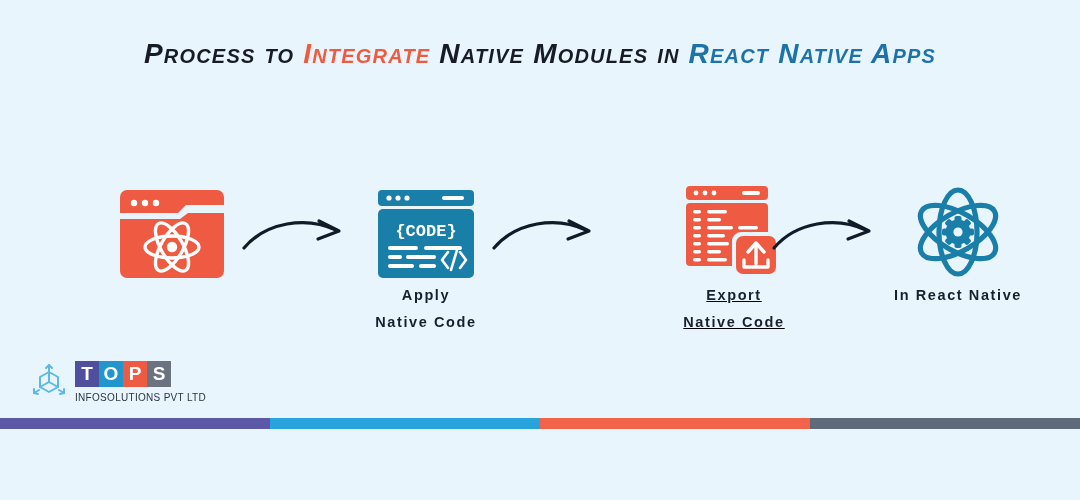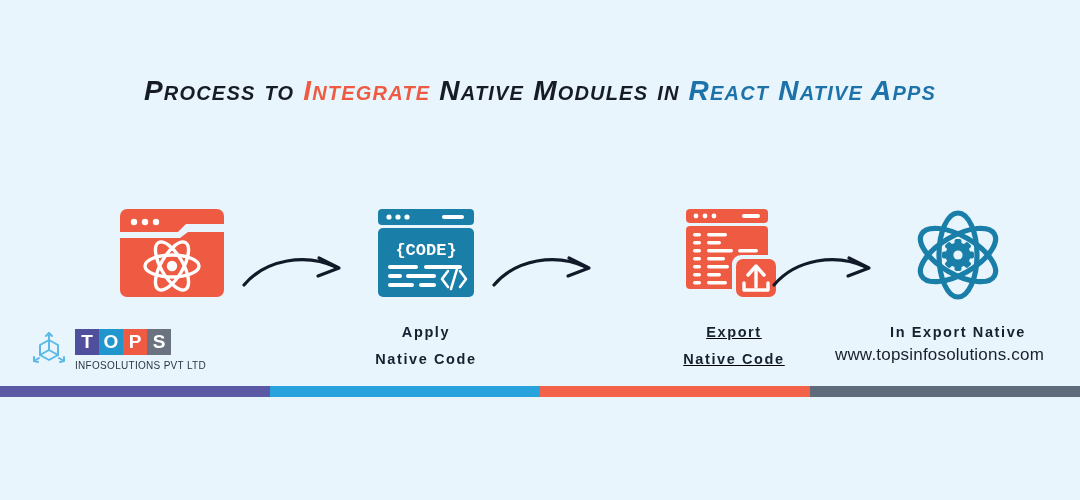--- a/index.html
+++ b/index.html
@@ -9,24 +9,23 @@
   body {
     width: 1080px;
     height: 500px;
     overflow: hidden;
     background: #e8f5fd;
     font-family: "Liberation Sans", sans-serif;
   }
   .canvas {
     position: relative;
     width: 1080px;
-    height: 360px;
+    height: 429px;
     background: #e8f5fd;
     box-sizing: border-box;
-    margin-top: 37px;
   }
 
   
   .title {
     position: absolute;
     top: 38px;
     left: 0;
     width: 1080px;
     text-align: center;
     font-family: "Liberation Sans", sans-serif;
@@ -57,21 +56,21 @@
     text-align: center;
   }
   .step-1 { left: 32px; }
   .step-2 { left: 286px; }
   .step-3 { left: 594px; text-decoration: underline; }
   .step-4 { left: 818px; }
 
   .icon-wrap {
     height: 110px;
     display: flex;
-    align-items: flex-start;
+    align-items: flex-end;
     justify-content: center;
   }
   .step-label {
     margin-top: 2px;
     font-size: 14.5px;
     font-weight: bold;
     color: #17202e;
     letter-spacing: 1.6px;
     line-height: 1.85;
   }
@@ -285,21 +284,21 @@
             <rect x="44.5" y="32" width="7" height="32" rx="2"></rect>
             <rect x="32" y="44.5" width="32" height="7" rx="2"></rect>
             <rect x="44.5" y="32" width="7" height="32" rx="2" transform="rotate(45 48 48)"></rect>
             <rect x="32" y="44.5" width="32" height="7" rx="2" transform="rotate(45 48 48)"></rect>
             <circle cx="48" cy="48" r="12.5"></circle>
           </g>
           <circle cx="48" cy="48" r="4.6" fill="#e8f5fd"></circle>
         </svg>
       </div>
       <div class="step-label">
-        <span>In Export Native</span>
+        <span>In React Native</span>
       </div>
     </div>
 
   </div>
 
   <div class="footer-logo">
     <span class="logo-cube">
       <svg width="38" height="38" viewBox="0 0 38 38">
         <g stroke="#5bb9e8" stroke-width="2" fill="none" stroke-linecap="round" stroke-linejoin="round">
           <path d="M19 10 L28 15 L28 25 L19 30 L10 25 L10 15 Z"></path>
@@ -318,21 +317,20 @@
       <span class="logo-tiles">
         <span class="tile tile-t">T</span>
         <span class="tile tile-o">O</span>
         <span class="tile tile-p">P</span>
         <span class="tile tile-s">S</span>
       </span>
       <span class="logo-sub">INFOSOLUTIONS PVT LTD</span>
     </span>
   </div>
 
-  <div class="footer-url">www.topsinfosolutions.com</div>
 
   <div class="bottom-bar">
     <div class="seg-bar bar-purple" style="width:25%"></div>
     <div class="seg-bar bar-blue" style="width:25%"></div>
     <div class="seg-bar bar-orange" style="width:25%"></div>
     <div class="seg-bar bar-gray" style="width:25%"></div>
   </div>
 
 </div>
 

